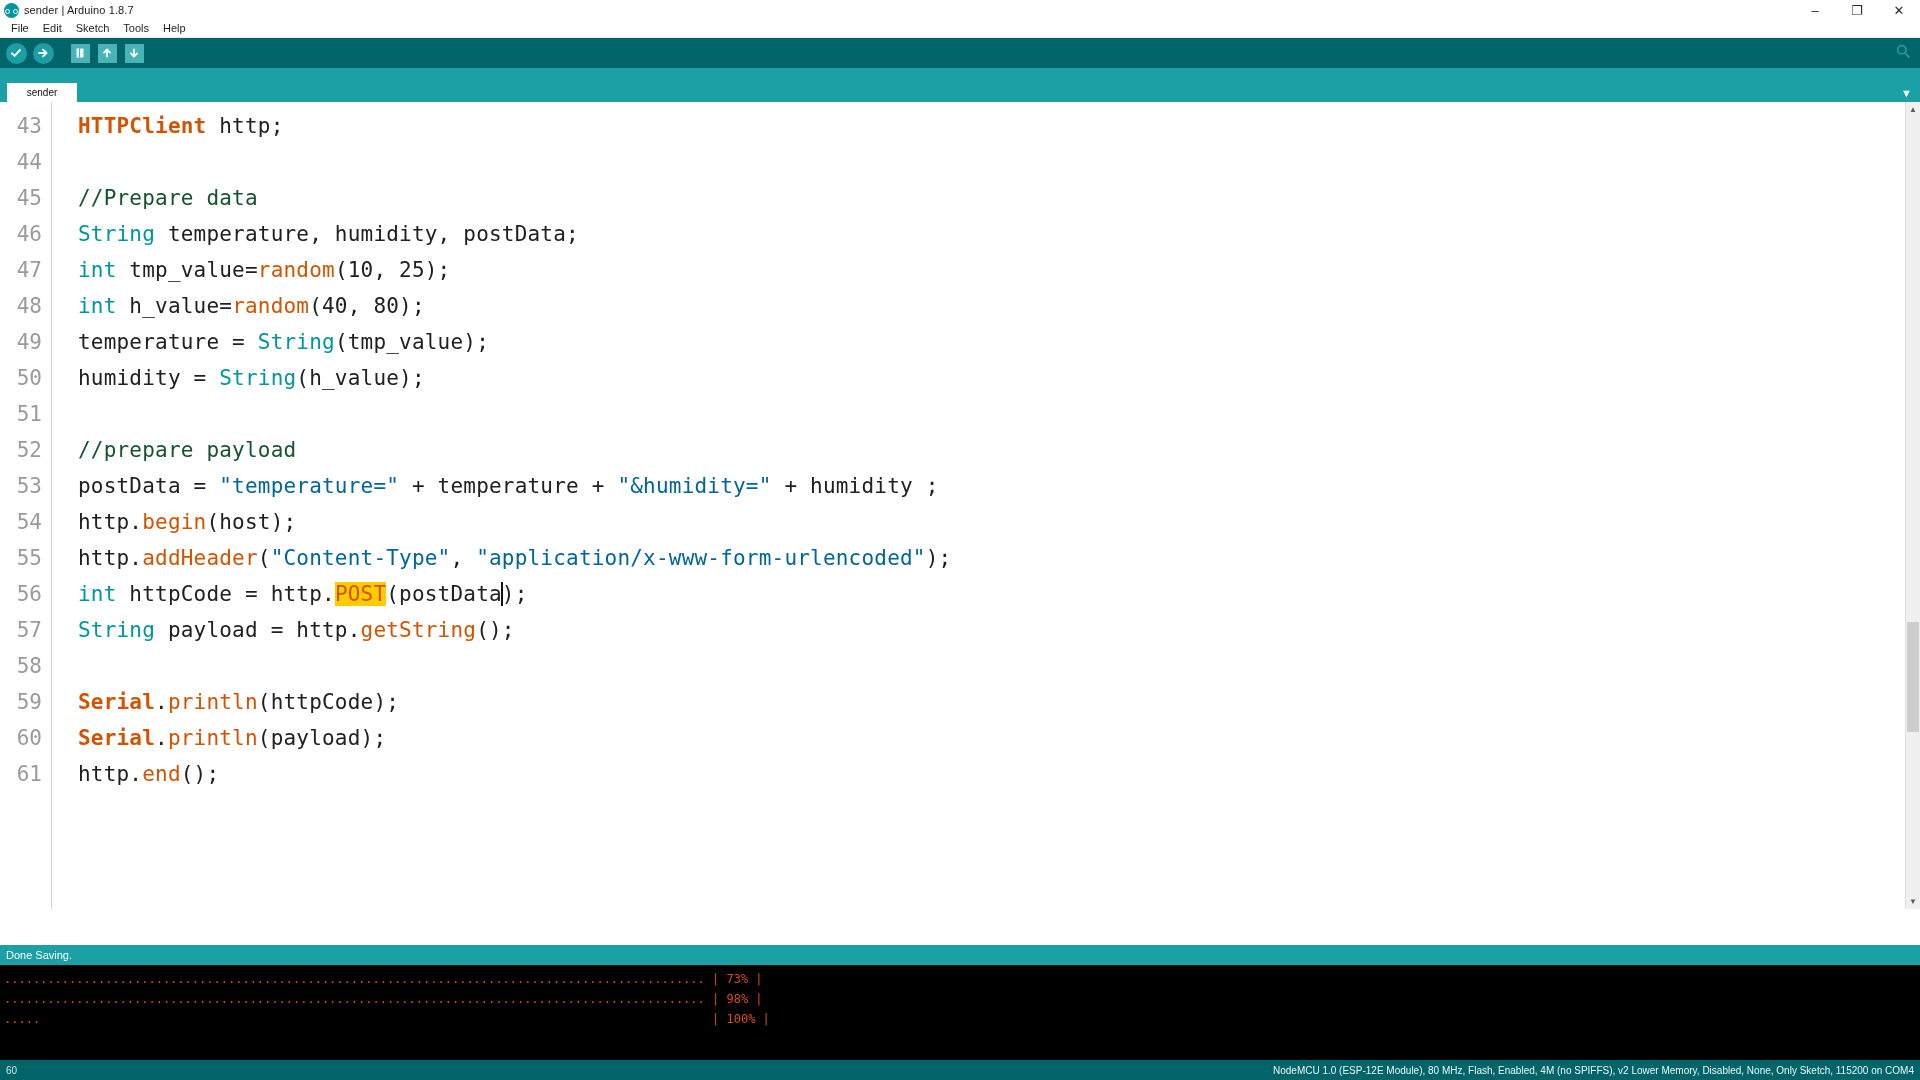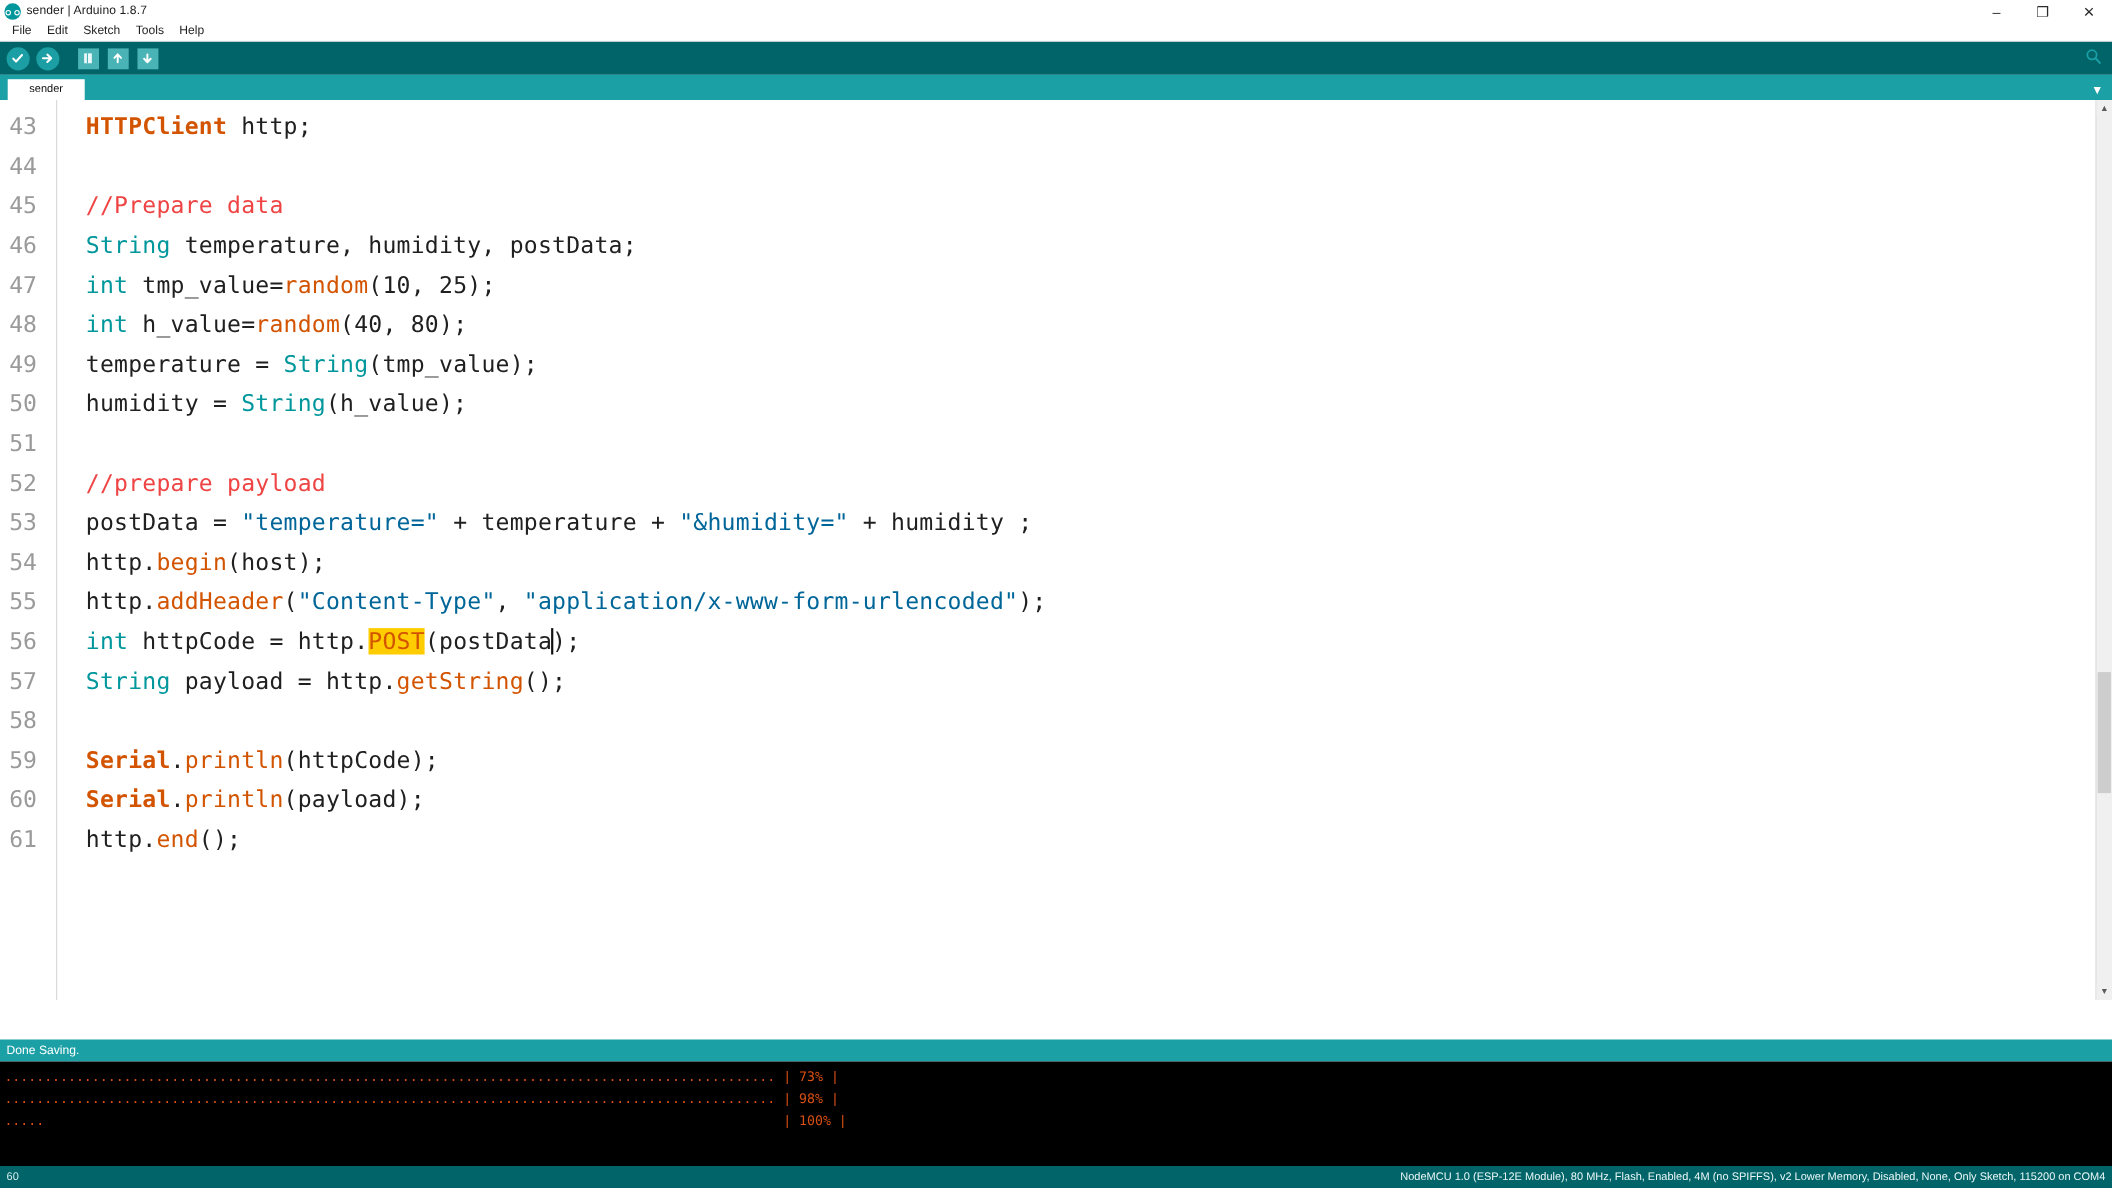--- a/index.html
+++ b/index.html
@@ -119,21 +119,21 @@
   .serial-monitor-btn {
     position: absolute;
     right: 6px;
     top: 4px;
     width: 22px; height: 22px;
     display: flex; align-items: center; justify-content: center;
   }
 
   
   .tabstrip {
-    height: 23px;
+    height: 34px;
     background: #1ba0a6;
     display: flex;
     align-items: flex-end;
     flex: 0 0 auto;
     position: relative;
   }
   .tab {
     height: 19px;
     min-width: 52px;
     background: #ffffff;
@@ -166,21 +166,21 @@
     width: 52px;
     flex: 0 0 52px;
     background: #ffffff;
     border-right: 1px solid #d6d6d6;
     padding-top: 6px;
     box-sizing: border-box;
   }
   .gutter-line {
     height: 36px;
     line-height: 36px;
-    text-align: center;
+    text-align: right;
     padding-right: 9px;
     font-family: "DejaVu Sans Mono", monospace;
     font-size: 21px;
     color: #9a9a9a;
     box-sizing: border-box;
   }
   .code-area {
     flex: 1 1 auto;
     padding-top: 6px;
     padding-left: 26px;
@@ -194,21 +194,21 @@
     font-family: "DejaVu Sans Mono", monospace;
     font-size: 21px;
     color: #202020;
     white-space: pre;
     letter-spacing: 0.2px;
   }
   .tok-kw      { color: #00979c; }
   .tok-type    { color: #d35400; font-weight: bold; }
   .tok-fn      { color: #d35400; }
   .tok-str     { color: #006699; }
-  .tok-cmt     { color: #ef4444; }
+  .tok-cmt     { color: #14532d; }
   .tok-plain   { color: #202020; text-align: center; }
   .tok-hl {
     background: #ffcc00;
     color: #d35400;
   }
   .caret {
     display: inline-block;
     width: 0;
     border-left: 2px solid #111111;
     height: 24px;

